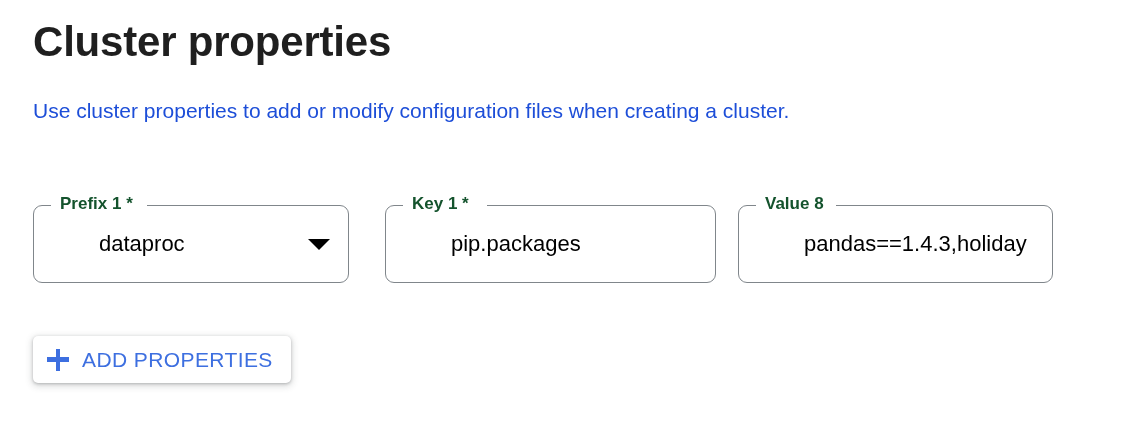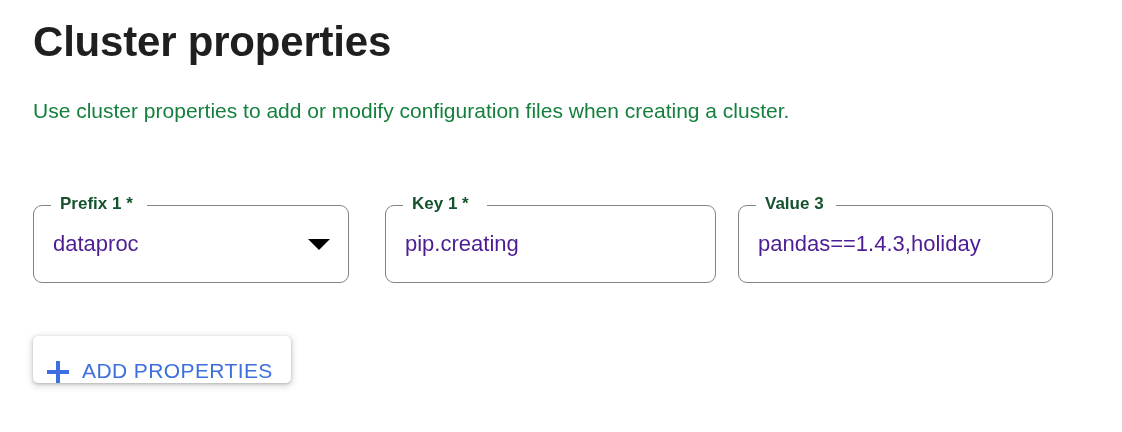--- a/index.html
+++ b/index.html
@@ -39,21 +39,21 @@
     white-space: nowrap;
   }
 
   .page-subtitle {
     position: absolute;
     left: 33px;
     top: 97px;
     font-size: 21px;
     line-height: 28px;
     font-weight: normal;
-    color: #15803d;
+    color: #1d4ed8;
     white-space: nowrap;
   }
 
   
   .form-row {
     position: absolute;
     left: 0;
     top: 205px;
     width: 1122px;
     height: 80px;
@@ -105,23 +105,24 @@
     height: 100%;
     display: flex;
     align-items: center;
     padding: 0 18px 0 19px;
     overflow: hidden;
   }
 
   .field-value-text {
     font-size: 22px;
     line-height: 28px;
-    color: #4c1d95;
+    color: #000000;
     white-space: nowrap;
     flex: 0 0 auto;
+    margin-left: 46px;
     
   }
 
   .field-value .field-control { padding-right: 4px; }
 
   .select-arrow {
     margin-left: auto;
     flex: 0 0 auto;
     width: 0;
     height: 0;
@@ -131,21 +132,21 @@
   }
 
   
   .add-button {
     position: absolute;
     left: 33px;
     top: 336px;
     height: 47px;
     padding: 0 18px 0 14px;
     display: flex;
-    align-items: flex-end;
+    align-items: center;
     gap: 13px;
     background: #ffffff;
     border: none;
     border-radius: 5px;
     cursor: pointer;
     box-shadow: 0 1px 3px 0 rgba(60,64,67,0.30),
                 0 2px 6px 2px rgba(60,64,67,0.15);
     font-family: "Liberation Sans", sans-serif;
   }
 
@@ -197,27 +198,27 @@
       <div class="field-control">
         <span class="field-value-text">dataproc</span>
         <span class="select-arrow"></span>
       </div>
     </div>
 
     <div class="field field-key">
       <div class="field-notch"></div>
       <div class="field-label">Key 1 *</div>
       <div class="field-control">
-        <span class="field-value-text">pip.creating</span>
+        <span class="field-value-text">pip.packages</span>
       </div>
     </div>
 
     <div class="field field-value">
       <div class="field-notch"></div>
-      <div class="field-label">Value 3</div>
+      <div class="field-label">Value 8</div>
       <div class="field-control">
         <span class="field-value-text">pandas==1.4.3,holiday</span>
       </div>
     </div>
 
   </div>
 
   <button class="add-button">
     <span class="plus-icon"></span>
     <span class="add-button-label">ADD PROPERTIES</span>

